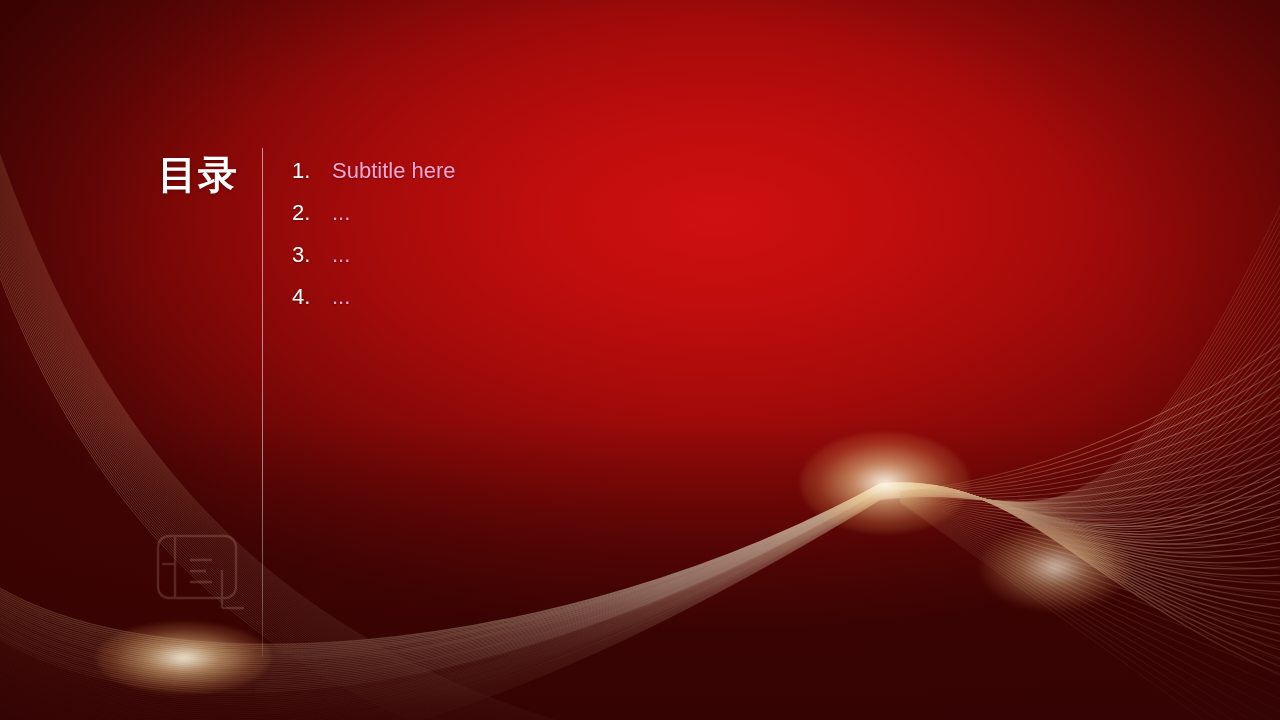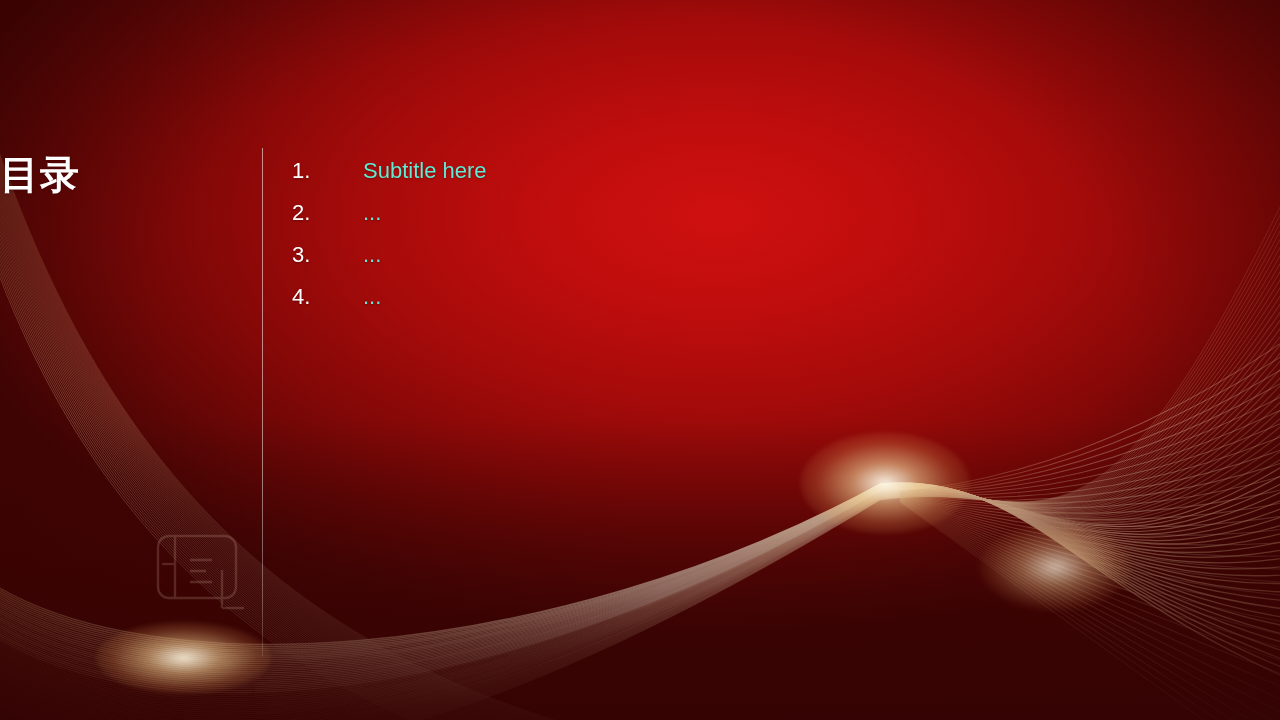--- a/index.html
+++ b/index.html
@@ -111,20 +111,21 @@
   
   .content {
     position: absolute;
     inset: 0;
   }
   .slide-title {
     position: absolute;
     left: 0px;
     top: 152px;
     width: 238px;
+    text-align: right;
     color: #ffffff;
     font-size: 39px;
     line-height: 46px;
     font-weight: bold;
     letter-spacing: 1px;
     text-shadow: 0 1px 3px rgba(60,0,0,0.55);
     white-space: nowrap;
   }
   .divider {
     position: absolute;
@@ -153,22 +154,21 @@
     line-height: 30px;
     text-shadow: 0 1px 2px rgba(70,0,0,0.5);
     white-space: nowrap;
   }
   .toc-num {
     width: 40px;
     flex: none;
     color: #ffffff;
   }
   .toc-label {
-    color: #5eead4;
-    margin-left: 31px;
+    color: #f9a8d4;
   }
 </style>
 </head>
 <body>
 
 <div id="slide">
 
   <div class="bg-base"></div>
 
   <svg class="wave-svg" viewBox="0 0 1280 720" preserveAspectRatio="none" aria-hidden="true">

